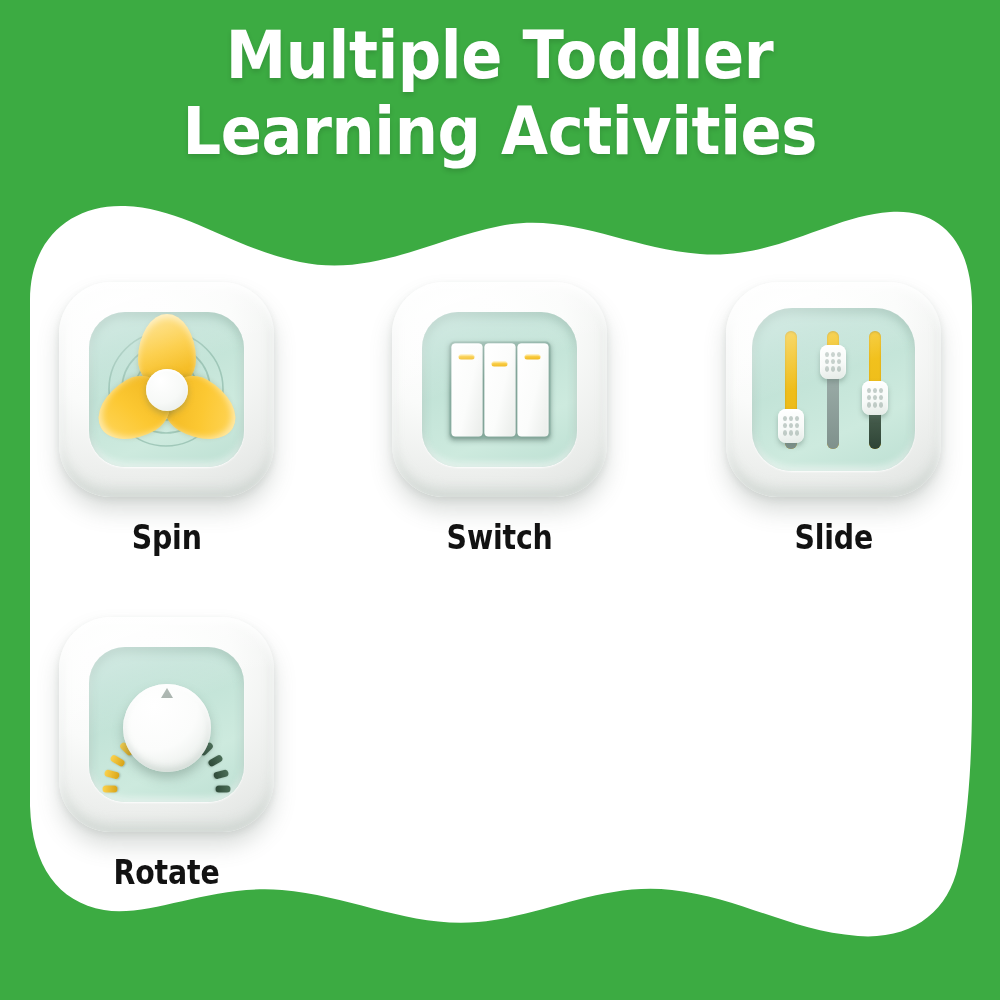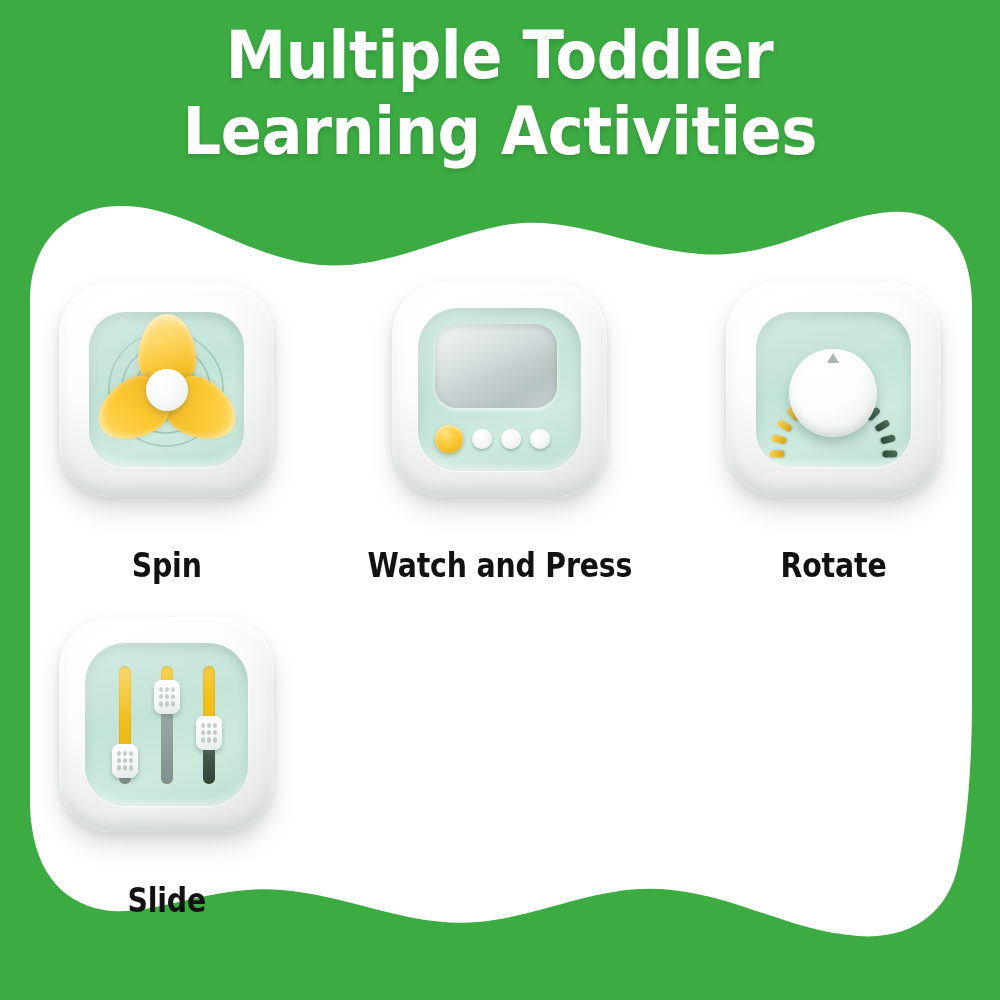--- a/index.html
+++ b/index.html
@@ -48,21 +48,20 @@
     z-index: 4;
     display: grid;
     grid-template-columns: repeat(3, 1fr);
     grid-template-rows: repeat(2, 335px);
     justify-items: center;
   }
   .cell {
     width: 300px;
     display: flex; flex-direction: column;
     align-items: center;
-    gap: 28px;
   }
   .tile {
     position: relative;
     width: 215px; height: 215px;
     border-radius: 52px;
     background:
       radial-gradient(115% 95% at 32% 20%, #ffffff 0%, #fafbfa 42%, #eceeec 75%, #dfe2e0 100%);
     box-shadow:
       0 14px 22px rgba(90,105,95,0.22),
       0 3px 7px rgba(90,105,95,0.12),
@@ -326,36 +325,104 @@
           <div class="blade b1"></div>
           <div class="blade b2"></div>
           <div class="blade b3"></div>
         </div>
         <div class="hub"></div>
       </div>
     </div>
     <div class="label">Spin</div>
   </div>
 
+  <div class="cell">
+    <div class="tile">
+      <div class="well">
+        <div class="rockers">
+          <div class="rocker">
+            <span class="rocker-dot"></span>
+          </div>
+          <div class="rocker mid">
+            <span class="rocker-dot"></span>
+          </div>
+          <div class="rocker right">
+            <span class="rocker-dot"></span>
+          </div>
+        </div>
+      </div>
+    </div>
+    <div class="label">Switch</div>
+  </div>
+
+
 
   <div class="cell">
     <div class="tile">
       <div class="well deep">
-        <div class="tv-screen"></div>
-        <div class="tv-btns">
-          <span class="tv-btn yellow"></span>
-          <span class="tv-btn"></span>
-          <span class="tv-btn"></span>
-          <span class="tv-btn"></span>
+        <div class="sliders">
+          <div class="slider">
+            <div class="slider-track">
+              <div class="slider-fill" style="height:22px"></div>
+            </div>
+            <div class="thumb" style="top:78px">
+              <span class="thumb-dots">
+                <i></i>
+                  <i></i>
+                  <i></i>
+                  <i></i>
+                  <i></i>
+                  <i></i>
+                  <i></i>
+                  <i></i>
+                  <i></i>
+              </span>
+            </div>
+          </div>
+          <div class="slider">
+            <div class="slider-track">
+              <div class="slider-fill" style="height:84px"></div>
+            </div>
+            <div class="thumb" style="top:14px">
+              <span class="thumb-dots">
+                <i></i>
+                  <i></i>
+                  <i></i>
+                  <i></i>
+                  <i></i>
+                  <i></i>
+                  <i></i>
+                  <i></i>
+                  <i></i>
+              </span>
+            </div>
+          </div>
+          <div class="slider">
+            <div class="slider-track">
+              <div class="slider-fill dark" style="height:38px"></div>
+            </div>
+            <div class="thumb" style="top:50px">
+              <span class="thumb-dots">
+                <i></i>
+                  <i></i>
+                  <i></i>
+                  <i></i>
+                  <i></i>
+                  <i></i>
+                  <i></i>
+                  <i></i>
+                  <i></i>
+              </span>
+            </div>
+          </div>
         </div>
       </div>
     </div>
-    <div class="label">Watch and Press</div>
+    <div class="label">Slide</div>
   </div>
-
 
   <div class="cell">
     <div class="tile">
       <div class="well">
         <div class="ticks">
           <span class="tick y" style="transform:rotate(-90deg)"></span>
           <span class="tick y" style="transform:rotate(-75deg)"></span>
           <span class="tick y" style="transform:rotate(-60deg)"></span>
           <span class="tick y" style="transform:rotate(-45deg)"></span>
           <span class="tick y" style="transform:rotate(-30deg)"></span>
@@ -369,77 +436,13 @@
           <span class="tick g" style="transform:rotate(90deg)"></span>
         </div>
         <div class="knob">
           <span class="knob-pointer"></span>
         </div>
       </div>
     </div>
     <div class="label">Rotate</div>
   </div>
 
-  <div class="cell">
-    <div class="tile">
-      <div class="well deep">
-        <div class="sliders">
-          <div class="slider">
-            <div class="slider-track">
-              <div class="slider-fill" style="height:22px"></div>
-            </div>
-            <div class="thumb" style="top:78px">
-              <span class="thumb-dots">
-                <i></i>
-                  <i></i>
-                  <i></i>
-                  <i></i>
-                  <i></i>
-                  <i></i>
-                  <i></i>
-                  <i></i>
-                  <i></i>
-              </span>
-            </div>
-          </div>
-          <div class="slider">
-            <div class="slider-track">
-              <div class="slider-fill" style="height:84px"></div>
-            </div>
-            <div class="thumb" style="top:14px">
-              <span class="thumb-dots">
-                <i></i>
-                  <i></i>
-                  <i></i>
-                  <i></i>
-                  <i></i>
-                  <i></i>
-                  <i></i>
-                  <i></i>
-                  <i></i>
-              </span>
-            </div>
-          </div>
-          <div class="slider">
-            <div class="slider-track">
-              <div class="slider-fill dark" style="height:38px"></div>
-            </div>
-            <div class="thumb" style="top:50px">
-              <span class="thumb-dots">
-                <i></i>
-                  <i></i>
-                  <i></i>
-                  <i></i>
-                  <i></i>
-                  <i></i>
-                  <i></i>
-                  <i></i>
-                  <i></i>
-              </span>
-            </div>
-          </div>
-        </div>
-      </div>
-    </div>
-    <div class="label">Slide</div>
-  </div>
-
 </div>
 
 </body></html>

